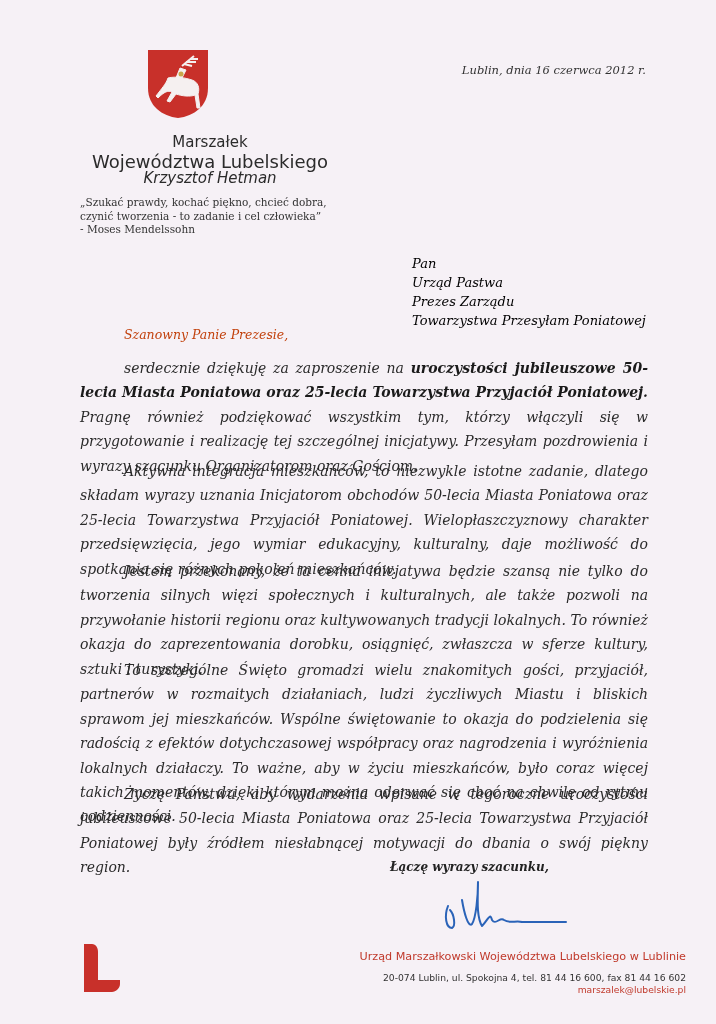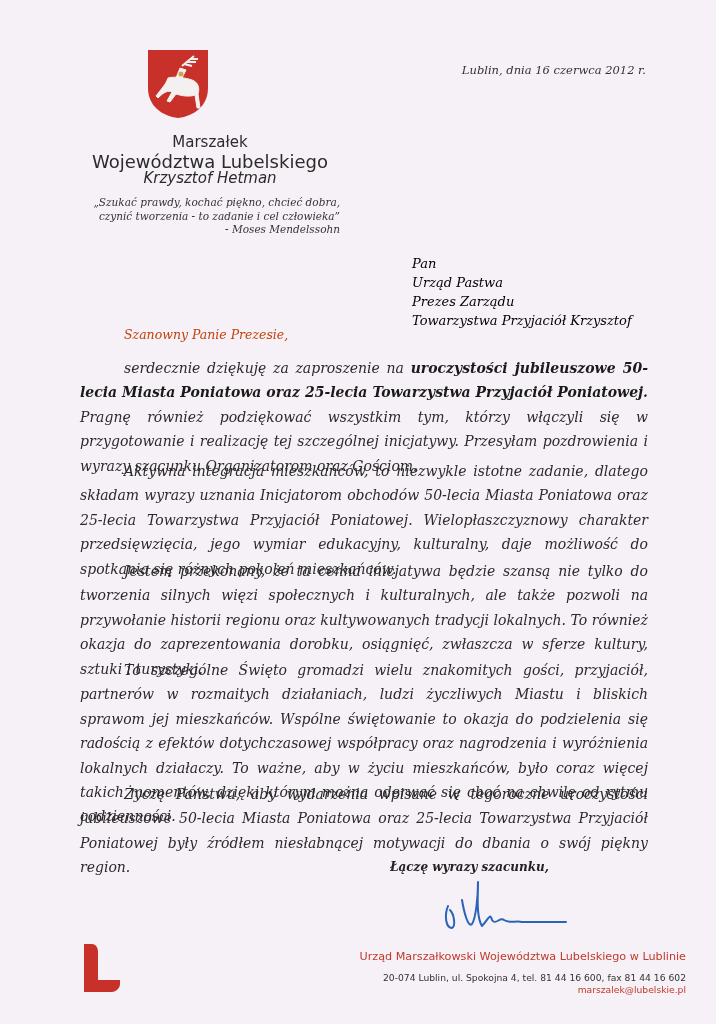--- a/index.html
+++ b/index.html
@@ -6,21 +6,21 @@
   body {
     width:716px; height:1024px; background:#f6f1f6; position:relative; overflow:hidden;
     font-family: "DejaVu Serif", serif; color:#2a2a2a;
   }
   .abs { position:absolute; }
   #crest { left:146px; top:48px; width:64px; height:72px; }
   .hdr { font-family:"DejaVu Sans", sans-serif; color:#2b2b2b; text-align:center; width:260px; left:80px; }
   #hdr-title { top:133px; font-size:15px; }
   #hdr-region { top:151px; font-size:18px; }
   #hdr-name { top:169px; font-size:15px; font-style:italic; }
-  .quote { font-family:"DejaVu Serif", serif; font-style:italic; font-size:10.5px; color:#333; text-align:right; width:260px; left:80px; line-height:13.5px; }
+  .quote { font-family:"DejaVu Serif", serif; font-size:10.5px; color:#333; text-align:left; width:260px; left:80px; line-height:13.5px; }
   #quote { top:196px; }
   #date { right:70px; top:63px; font-style:italic; font-size:11.5px; color:#333; }
   .addr { left:412px; font-style:italic; font-size:13px; color:#000000; line-height:19px; }
   #addr { top:254px; font-family:"DejaVu Serif", serif; }
   #salutation { left:124px; top:327px; font-style:italic; font-size:12.5px; color:#c2410c; }
   .para { left:80px; width:568px; font-style:italic; font-size:14px; line-height:24.4px; text-align:justify; color:#2a2a2a; position:absolute; }
   .para p { margin:0; text-indent:44px; }
   .para b { font-weight:bold; color:#1a1a1a; }
   #p1 { top:356px; }
   #p2 { top:459px; }
@@ -56,21 +56,21 @@
   <div>czynić tworzenia - to zadanie i cel człowieka”</div>
   <div>- Moses Mendelssohn</div>
 </div>
 
 <div id="date" class="abs">Lublin, dnia 16 czerwca 2012 r.</div>
 
 <div id="addr" class="abs addr">
   <div>Pan</div>
   <div>Urząd Pastwa</div>
   <div>Prezes Zarządu</div>
-  <div>Towarzystwa Przyjaciół Krzysztof</div>
+  <div>Towarzystwa Przesyłam Poniatowej</div>
 </div>
 
 <div id="salutation" class="abs">Szanowny Panie Prezesie,</div>
 
 <div id="p1" class="para">
   <p><span>serdecznie dziękuję za zaproszenie na </span><b>uroczystości jubileuszowe 50-lecia Miasta Poniatowa oraz 25-lecia Towarzystwa Przyjaciół Poniatowej.</b><span> Pragnę również podziękować wszystkim tym, którzy włączyli się w przygotowanie i realizację tej szczególnej inicjatywy. Przesyłam pozdrowienia i wyrazy szacunku Organizatorom oraz Gościom.</span></p>
 </div>
 <div id="p2" class="para">
     <p>Aktywna integracja mieszkańców, to niezwykle istotne zadanie, dlatego składam wyrazy uznania Inicjatorom obchodów 50-lecia Miasta Poniatowa oraz 25-lecia Towarzystwa Przyjaciół Poniatowej. Wielopłaszczyznowy charakter przedsięwzięcia, jego wymiar edukacyjny, kulturalny, daje możliwość do spotkania się różnych pokoleń mieszkańców.</p>
   </div>

